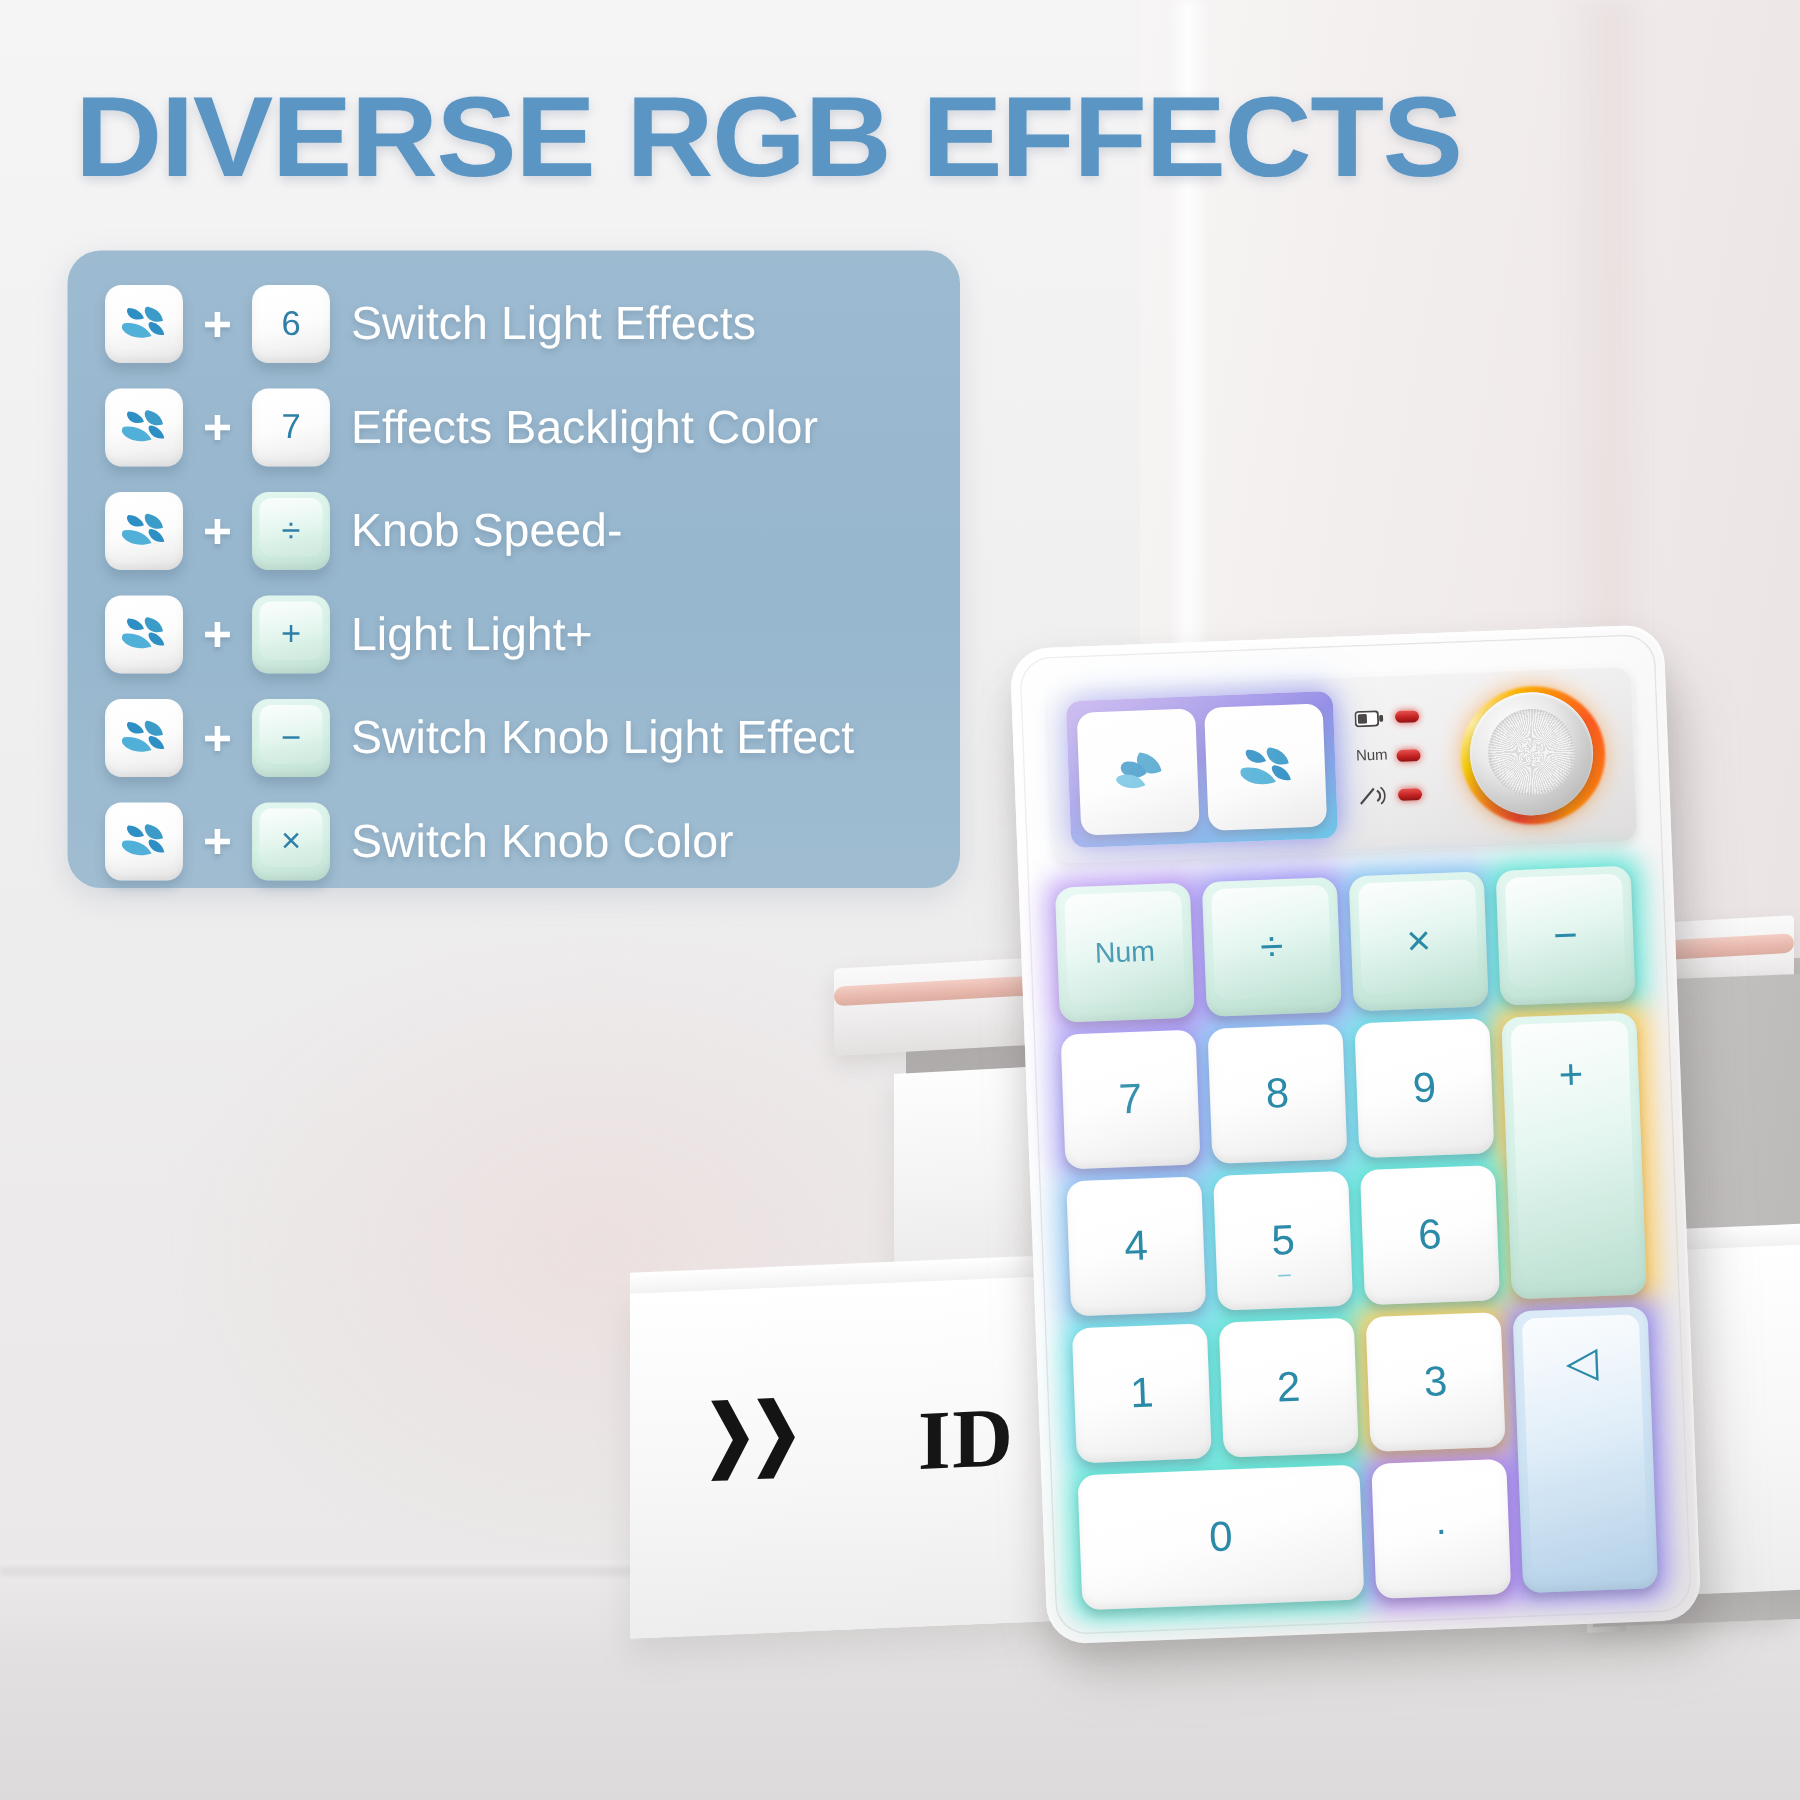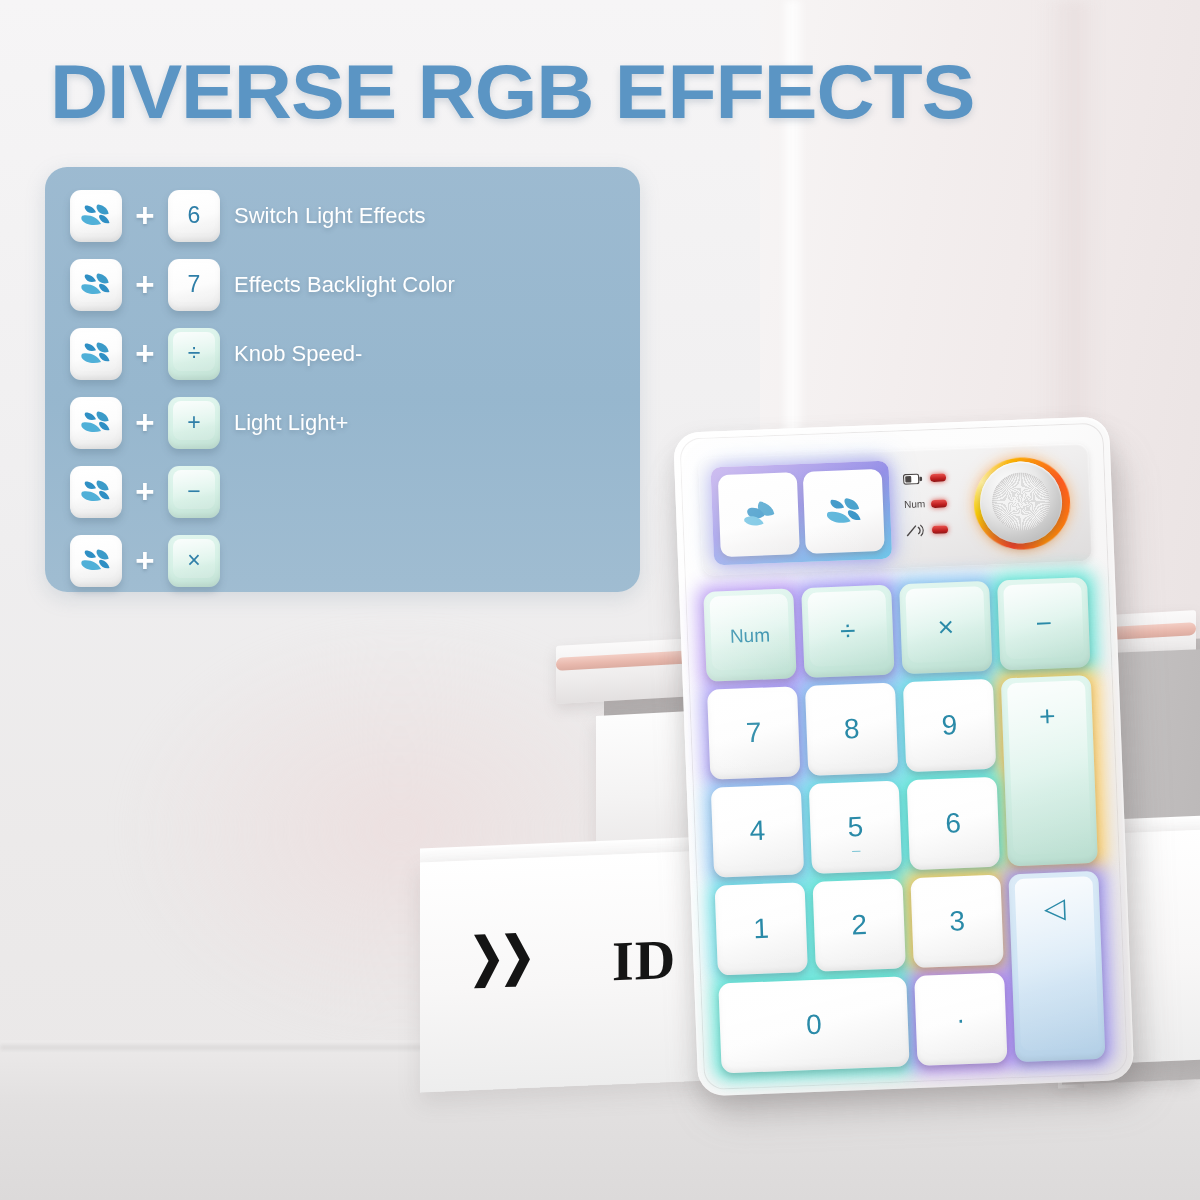--- a/index.html
+++ b/index.html
@@ -110,21 +110,21 @@
   }
   .kc-glyph{position:relative;z-index:2;font-size:23px;color:#2f7fa8;line-height:1;}
   .kc-logo{position:relative;z-index:2;width:34px;height:28px;}
 
   .plus{
     flex:0 0 auto;width:46px;text-align:center;color:#ffffff;
     font-size:33px;font-weight:700;line-height:1;
     text-shadow:0 2px 3px rgba(90,115,135,.35);
   }
   .row-label{
-    margin-left:14px;color:#ffffff;font-size:22px;line-height:1;
+    margin-left:14px;color:#ffffff;font-size:31px;line-height:1;
     text-shadow:0 2px 4px rgba(85,110,132,.38);white-space:nowrap;
   }
 
   
   .device{
     position:absolute;left:686px;top:424px;width:450px;height:680px;
     transform:rotate(-2.2deg);
   }
   .dev-shadow{
     position:absolute;left:8px;top:34px;width:438px;height:650px;border-radius:30px;
@@ -325,34 +325,36 @@
                 <path d="M8 4c5 0 10 3 12 8-5 2-11 1-13-4-1-2 0-4 1-4z" fill="#2e8fc4"></path>
                 <path d="M23 3c6 1 11 5 12 11-6 2-12 0-14-6-1-3 0-5 2-5z" fill="#3b9bc9"></path>
                 <path d="M5 16c9-1 17 3 21 10-9 3-19 1-23-5-1-3 0-5 2-5z" fill="#50b0d8"></path>
                 <path d="M26 15c5 1 9 5 10 10-5 1-10-1-12-6-1-3 0-4 2-4z" fill="#2e8fc4"></path>
               </svg></span>
           </div>
           <div class="plus">+</div>
           <div class="kc mint">
             <span class="kc-glyph">−</span>
           </div>
+          <div class="row-label">Switch Knob Light Effect</div>
         </div>
         <div class="row">
           <div class="kc white">
             <span class="kc-logo"><svg width="34" height="27" viewBox="0 0 40 32">
                 <path d="M8 4c5 0 10 3 12 8-5 2-11 1-13-4-1-2 0-4 1-4z" fill="#2e8fc4"></path>
                 <path d="M23 3c6 1 11 5 12 11-6 2-12 0-14-6-1-3 0-5 2-5z" fill="#3b9bc9"></path>
                 <path d="M5 16c9-1 17 3 21 10-9 3-19 1-23-5-1-3 0-5 2-5z" fill="#50b0d8"></path>
                 <path d="M26 15c5 1 9 5 10 10-5 1-10-1-12-6-1-3 0-4 2-4z" fill="#2e8fc4"></path>
               </svg></span>
           </div>
           <div class="plus">+</div>
           <div class="kc mint">
             <span class="kc-glyph">×</span>
           </div>
+          <div class="row-label">Switch Knob Color</div>
         </div>
       </div>
   </div>
 
   <div class="device">
     <div class="dev-shadow"></div>
     <div class="dev-case">
       <div class="dev-case-rim"></div>
 
       <div class="topplate">

